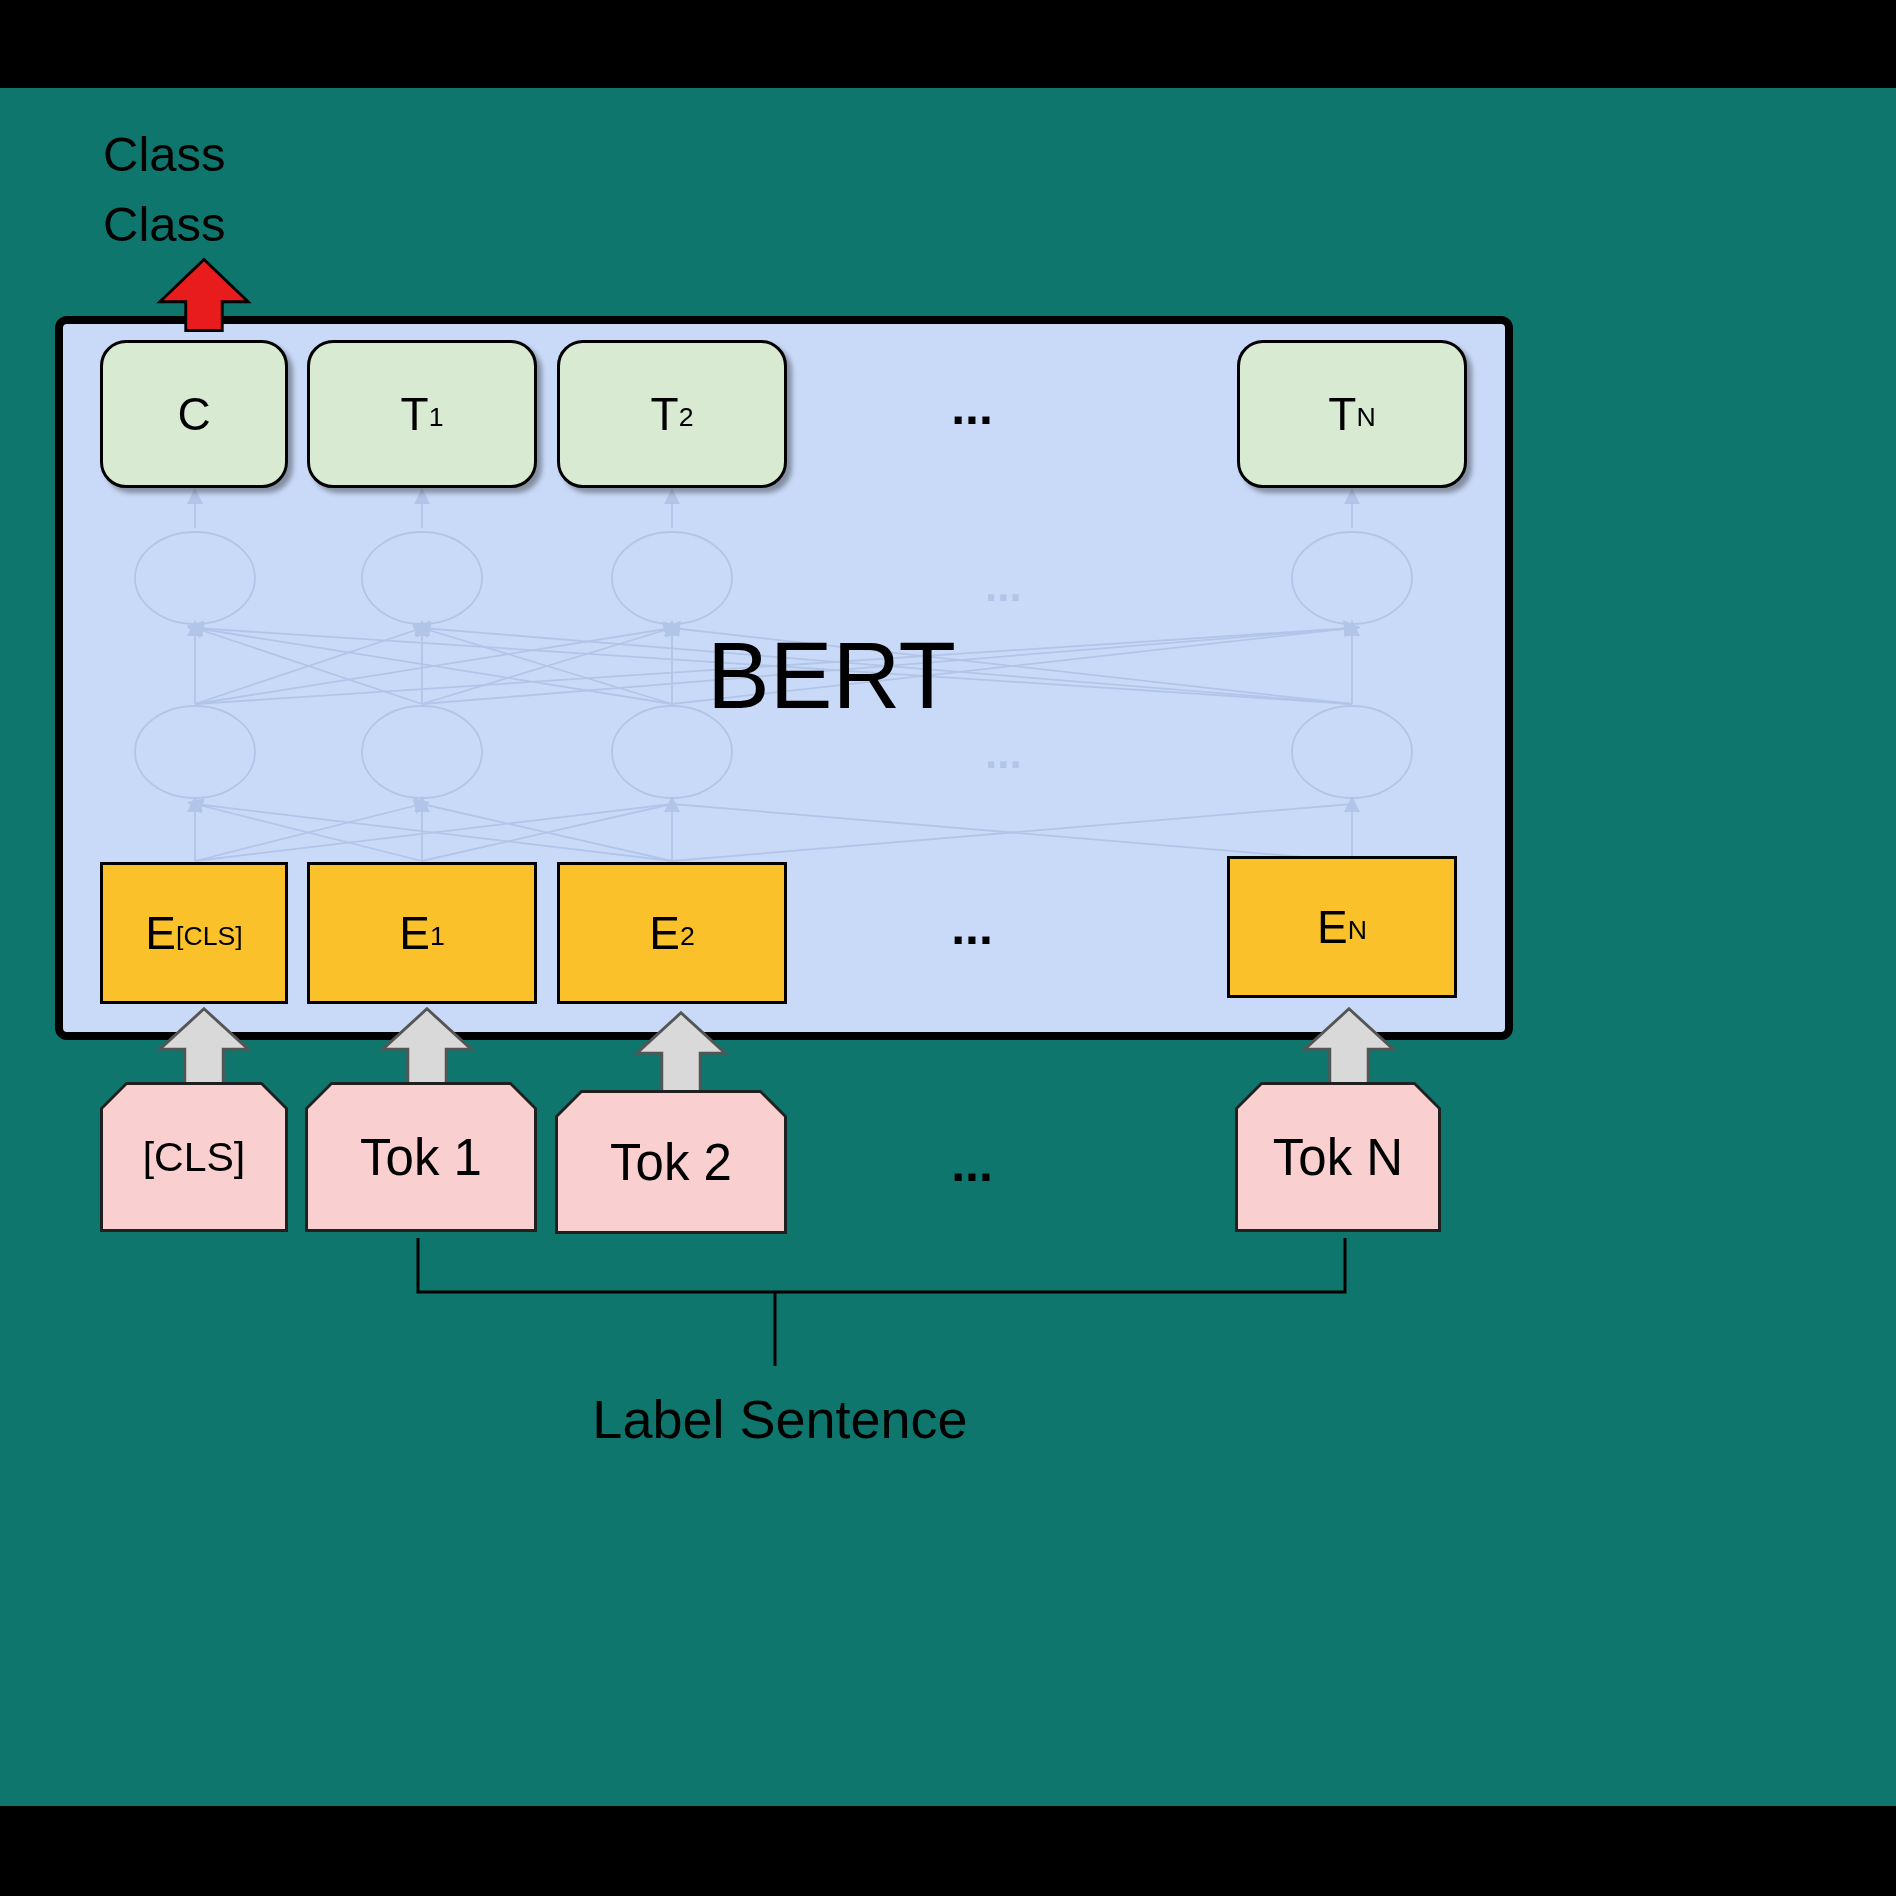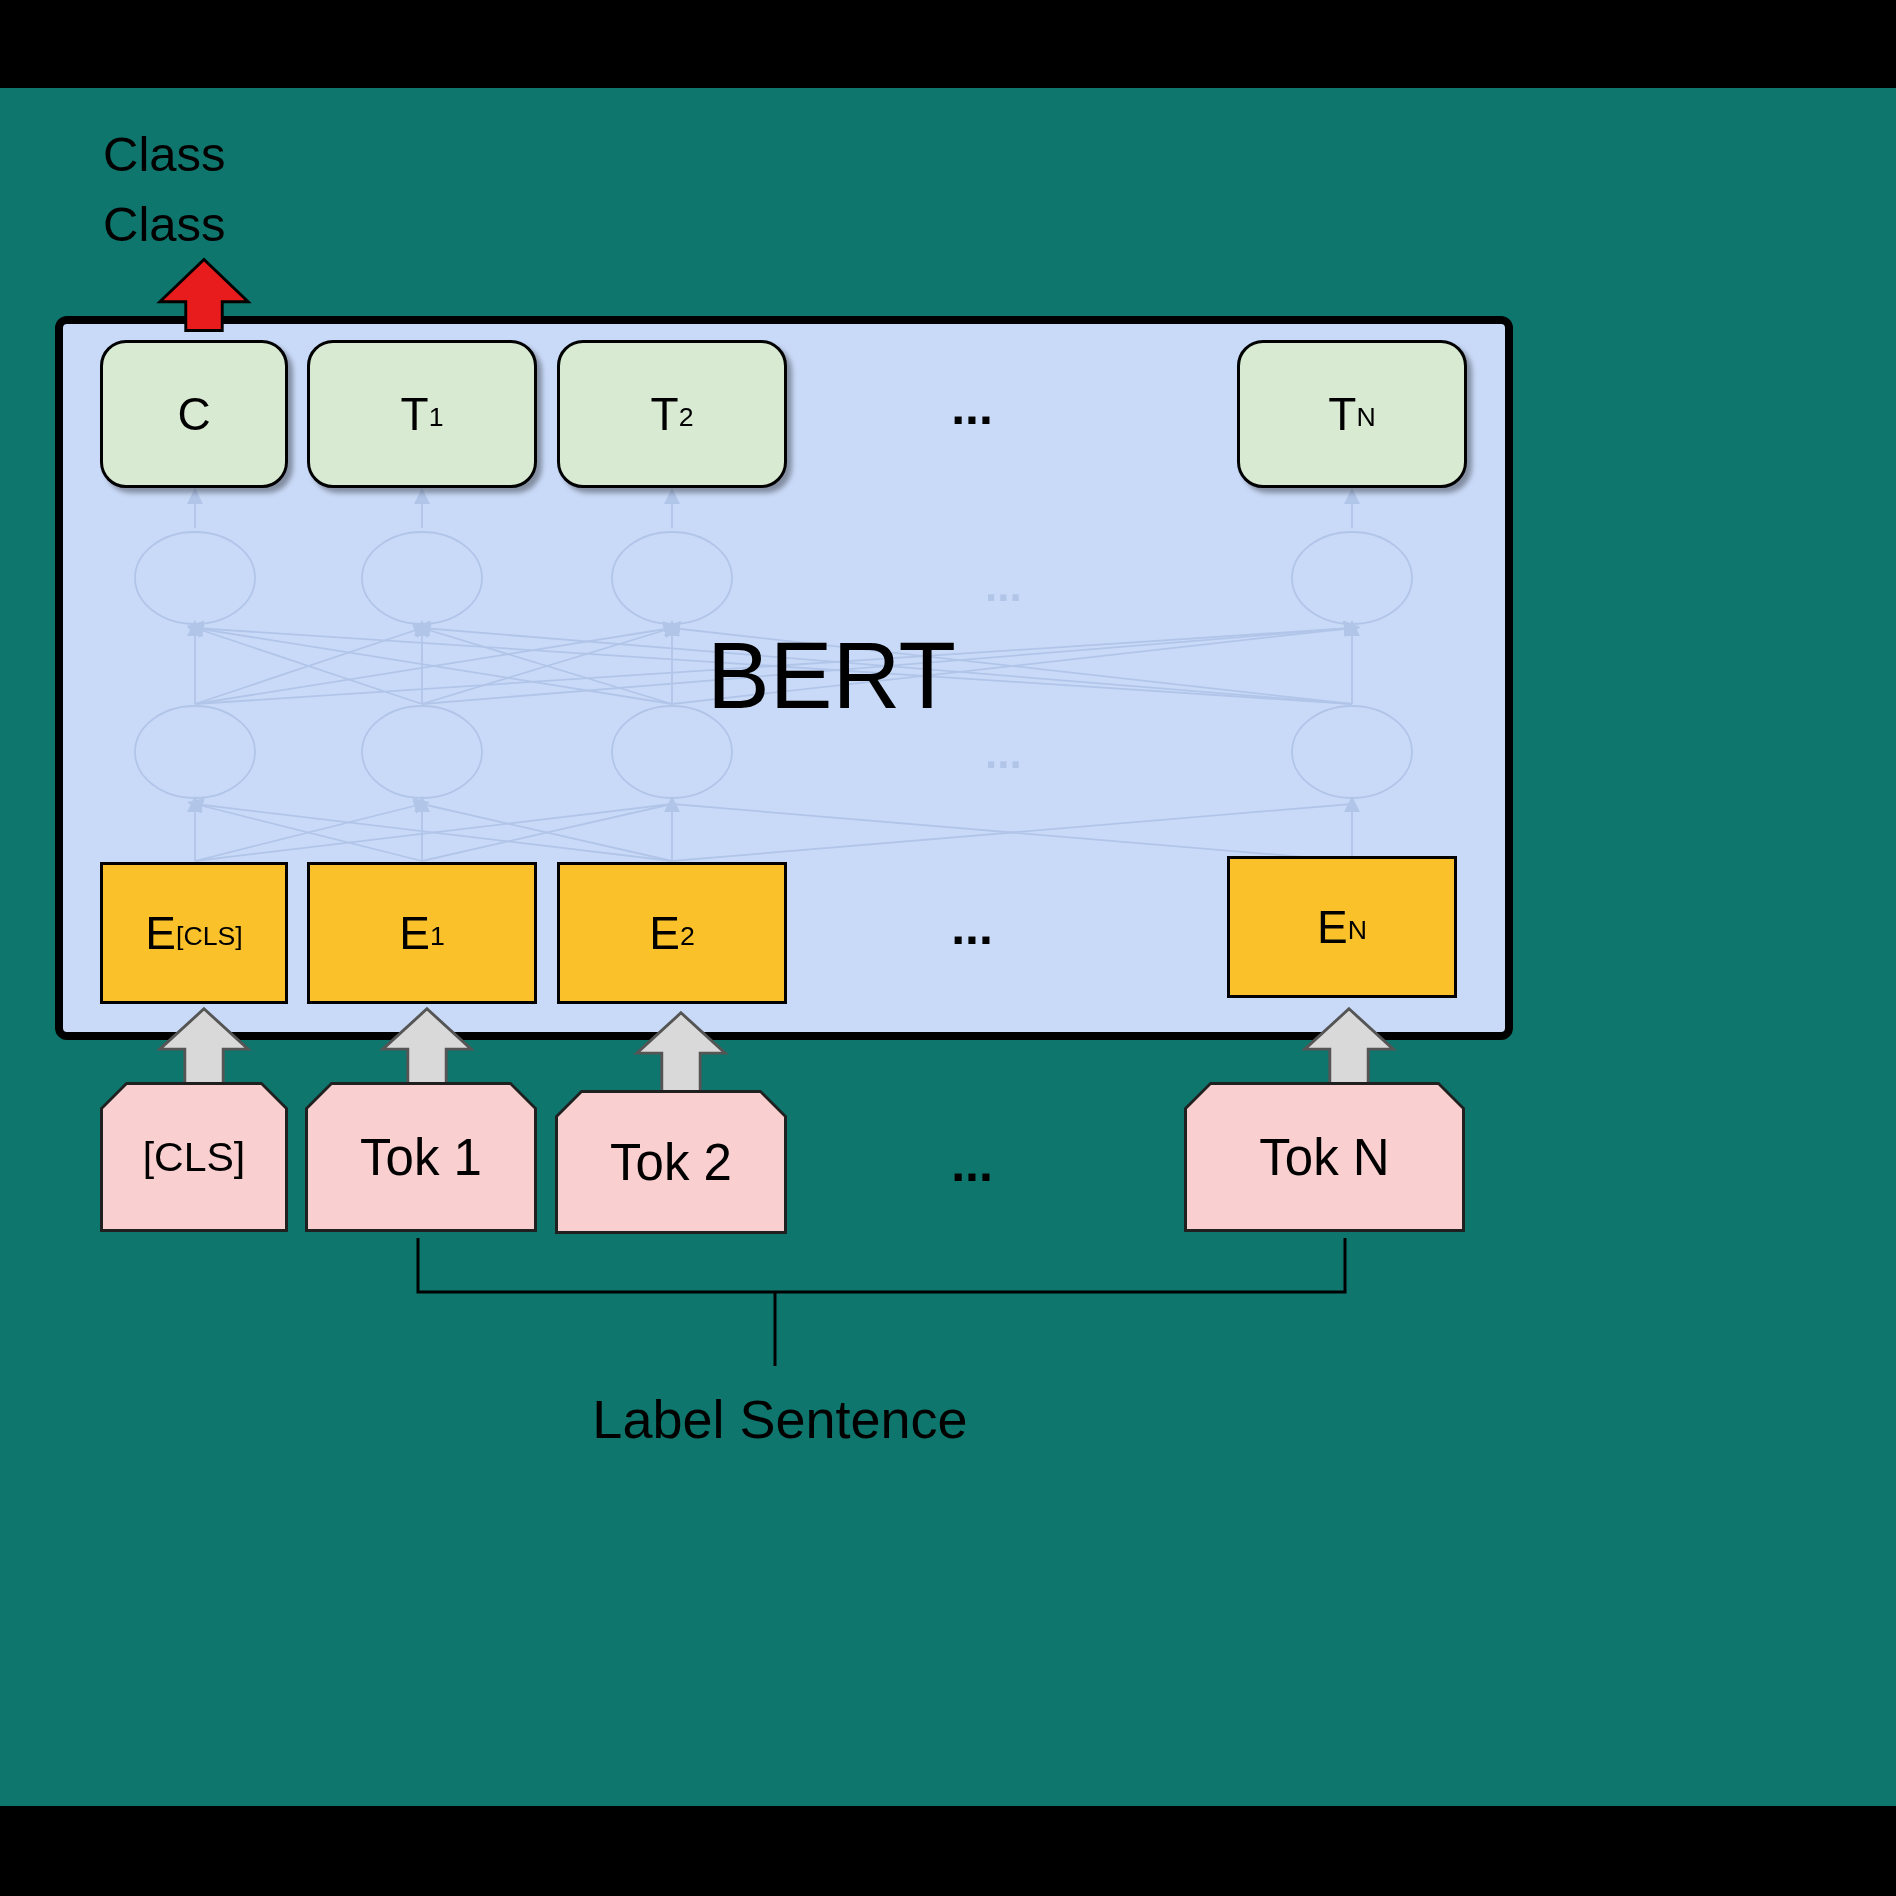--- a/index.html
+++ b/index.html
@@ -176,21 +176,21 @@
     <div class="shell"></div>
     <div class="fill"></div>
     <div class="lbl">Tok 1</div>
   </div>
   <div class="tbox" style="left:555px;width:232px;top:1090px;height:144px;">
     <div class="shell"></div>
     <div class="fill"></div>
     <div class="lbl">Tok 2</div>
   </div>
   <div class="dots" style="left:917px;top:1135px;">...</div>
-  <div class="tbox" style="left:1184px;width:281px;">
+  <div class="tbox" style="left:1235px;width:206px;">
     <div class="shell"></div>
     <div class="fill"></div>
     <div class="lbl">Tok N</div>
   </div>
 
   <svg id="bracket" viewBox="0 0 940 132">
     <path d="M5 2 L5 56 L932 56 L932 2" fill="none" stroke="#000" stroke-width="3"></path>
     <path d="M362 56 L362 130" fill="none" stroke="#000" stroke-width="3"></path>
   </svg>
   <div id="caption">Label Sentence</div>

